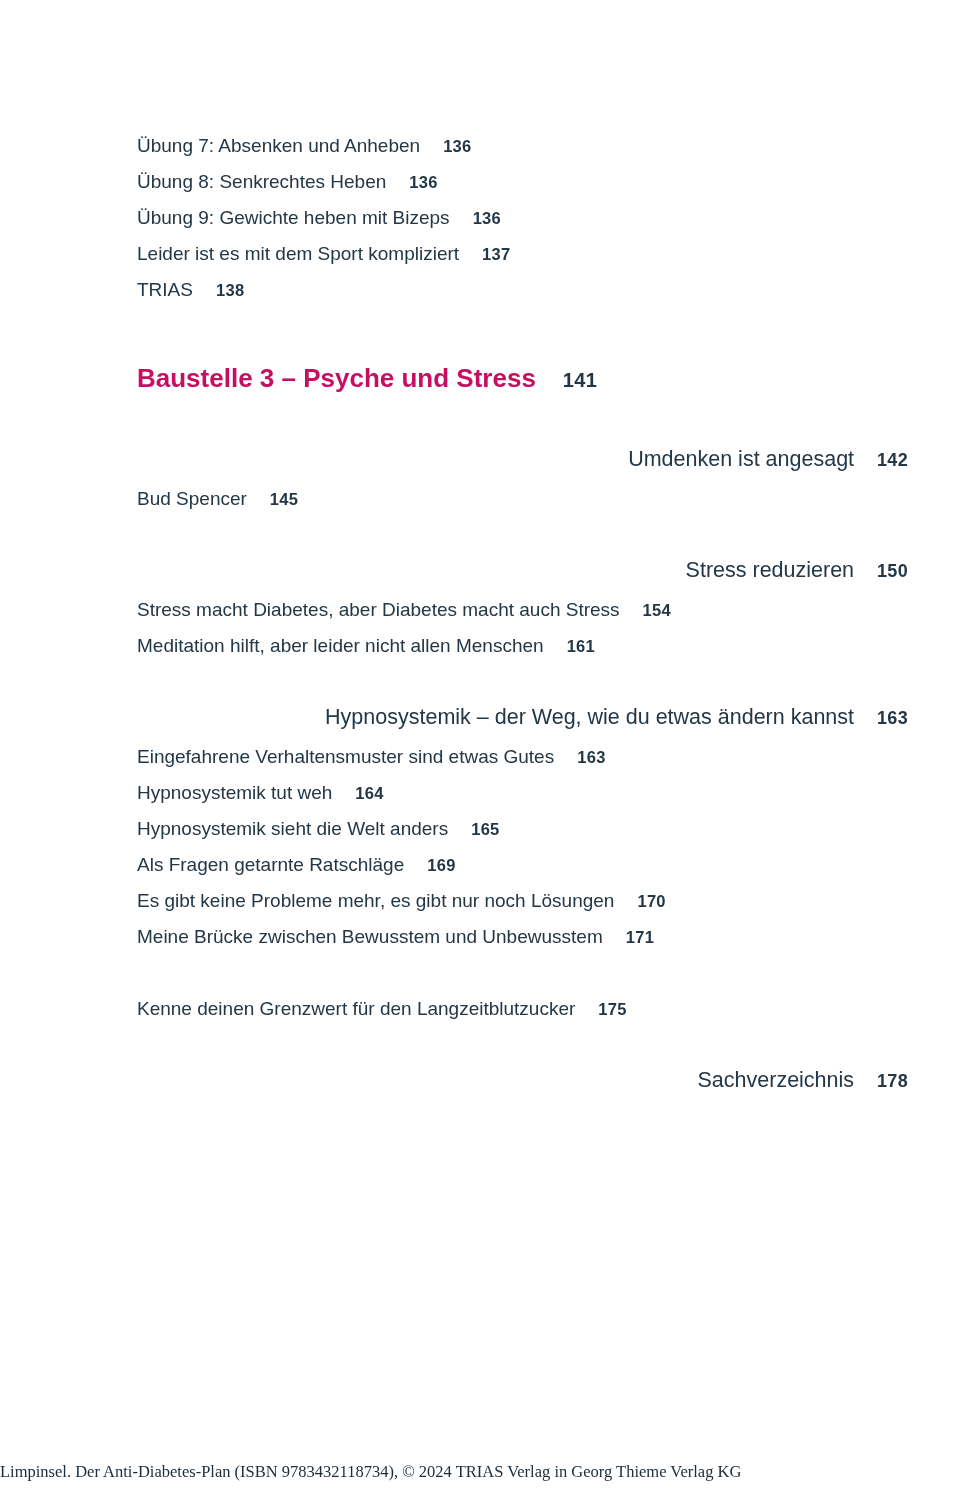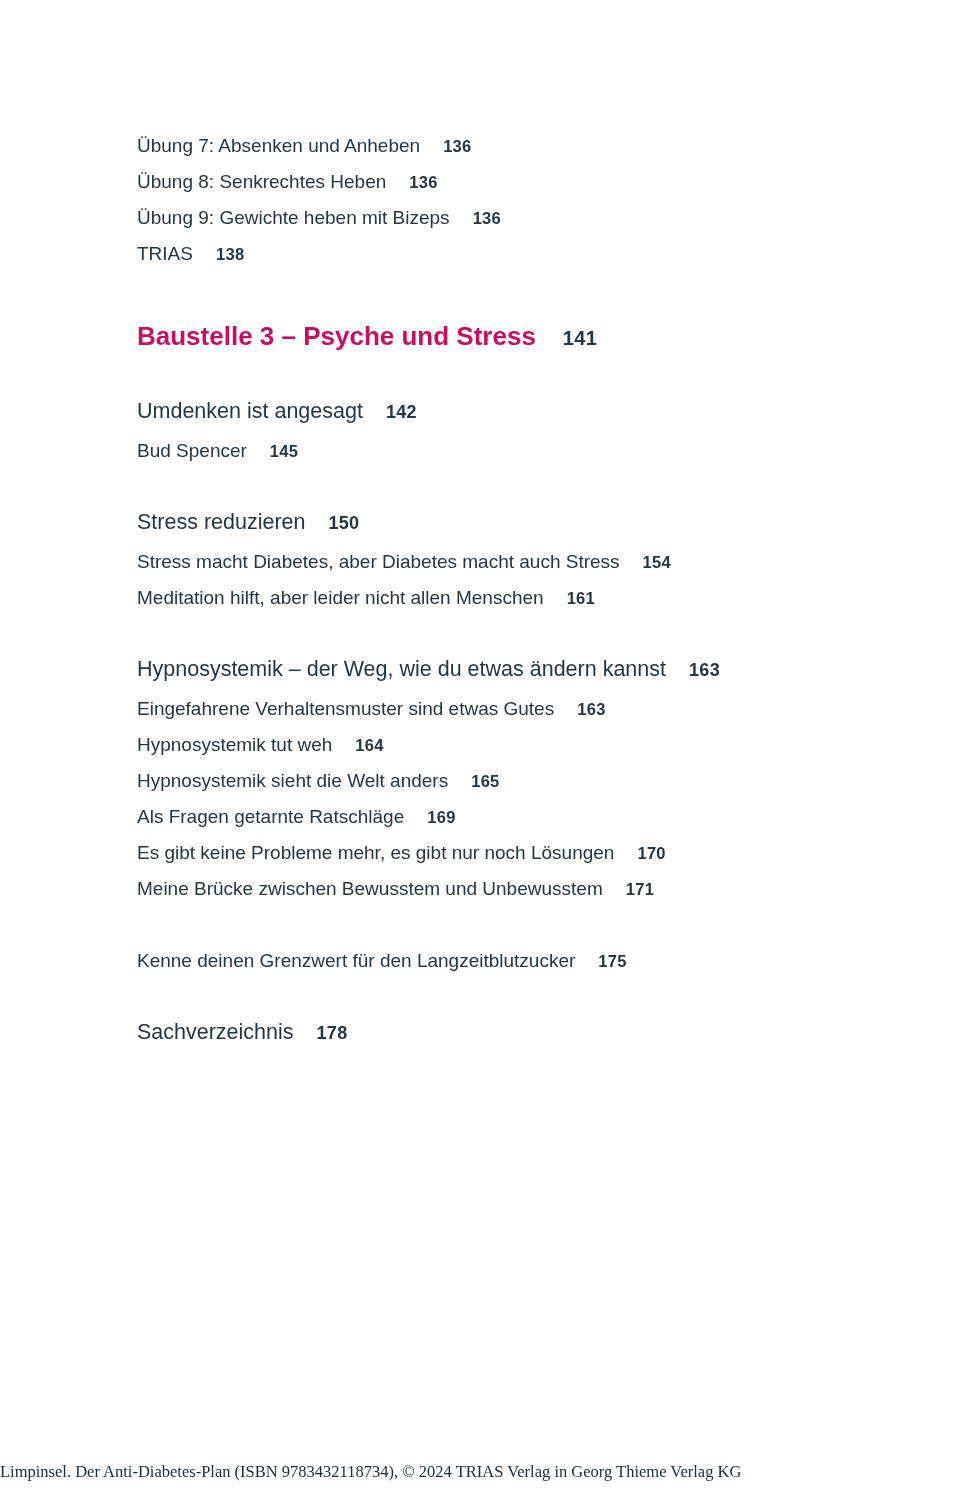--- a/index.html
+++ b/index.html
@@ -23,38 +23,39 @@
   .pagenum {
     font-weight: bold;
     font-size: 16.5px;
     margin-left: 23px;
     letter-spacing: 0.3px;
   }
   .chapter {
     color: #c70f62;
     font-size: 26px;
     font-weight: bold;
-    line-height: 36px;
+    line-height: 48px;
     margin-top: 46px;
     margin-bottom: 38px;
     white-space: nowrap;
   }
   .chapter .pagenum {
     color: #233746;
     font-size: 20px;
     margin-left: 27px;
   }
   .section { margin-top: 36px; }
   .section:first-of-type { margin-top: 0; }
   .section-title {
     font-size: 21.5px;
     font-weight: normal;
     line-height: 34px;
     margin-bottom: 4px;
     white-space: nowrap;
+    text-align: right;
   }
   .section-title .pagenum { font-size: 18px; }
   .footer {
     position: absolute;
     left: 0;
     right: 0;
     bottom: 18px;
     text-align: left;
     font-family: "Liberation Serif", serif;
     font-size: 16.5px;
@@ -68,20 +69,23 @@
 
   <div class="entry-group">
     <div class="entry">
       <span>Übung 7: Absenken und Anheben</span><span class="pagenum">136</span>
     </div>
     <div class="entry">
       <span>Übung 8: Senkrechtes Heben</span><span class="pagenum">136</span>
     </div>
     <div class="entry">
       <span>Übung 9: Gewichte heben mit Bizeps</span><span class="pagenum">136</span>
+    </div>
+    <div class="entry">
+      <span>Leider ist es mit dem Sport kompliziert</span><span class="pagenum">137</span>
     </div>
     <div class="entry">
       <span>TRIAS</span><span class="pagenum">138</span>
     </div>
   </div>
 
   <h1 class="chapter">
     <span>Baustelle 3 – Psyche und Stress</span><span class="pagenum">141</span>
   </h1>
 

